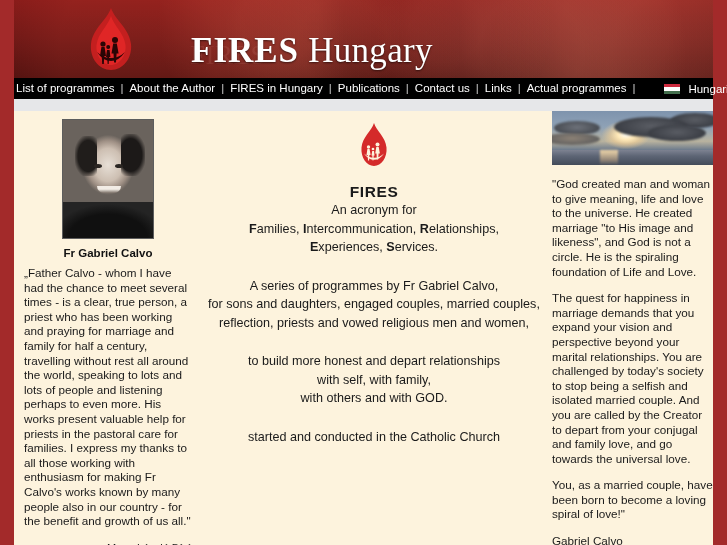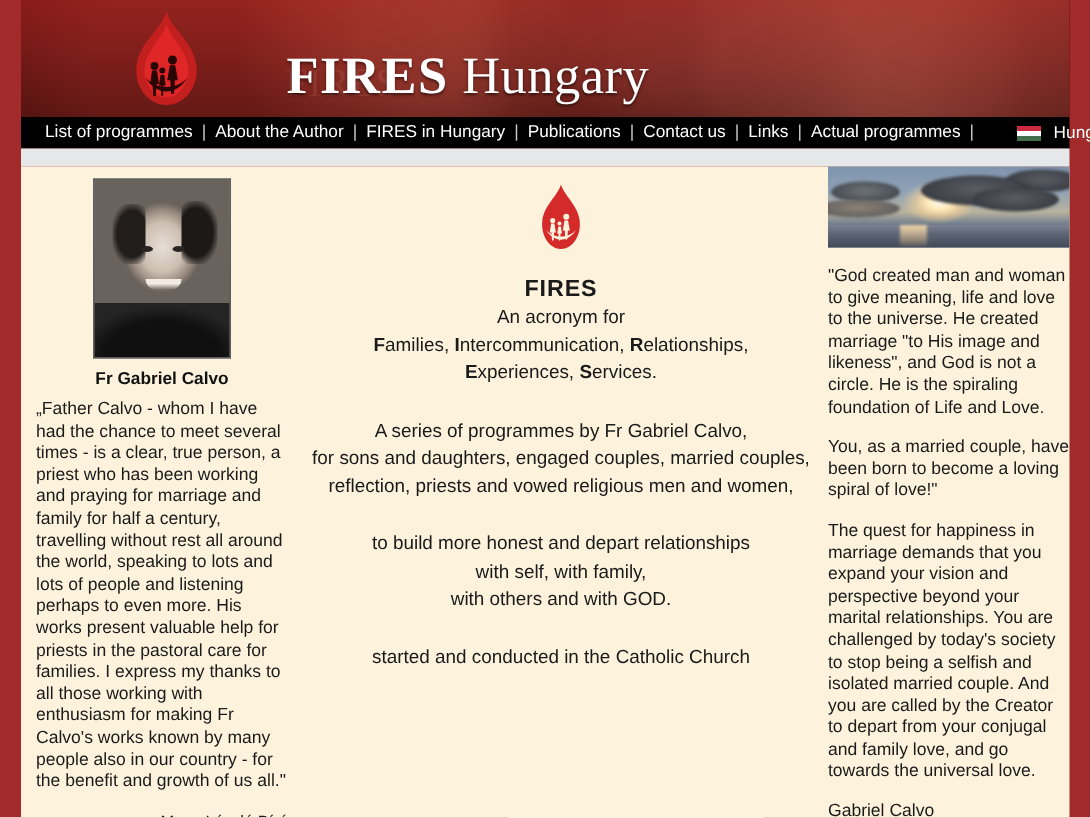--- a/index.html
+++ b/index.html
@@ -82,21 +82,21 @@
   
   .navbar {
     position: absolute;
     left: 14px;
     top: 78px;
     width: 699px;
     height: 21px;
     background: #000000;
     display: flex;
     align-items: center;
-    padding-left: 16px;
+    padding-left: 2px;
     box-sizing: border-box;
   }
   .nav-link {
     color: #ffffff;
     font-size: 11.5px;
     white-space: nowrap;
     text-decoration: none;
     cursor: pointer;
     line-height: 1;
   }
@@ -419,19 +419,19 @@
         <div class="cloud c5"></div>
         <div class="cloud c1"></div>
         <div class="cloud c2"></div>
         <div class="cloud c3"></div>
         <div class="cloud c4"></div>
         <div class="sea"></div>
         <div class="sea-glint"></div>
       </div>
 
       <div class="right-para">"God created man and woman to give meaning, life and love to the universe. He created marriage "to His image and likeness", and God is not a circle. He is the spiraling foundation of Life and Love.</div>
+      <div class="right-para">The quest for happiness in marriage demands that you expand your vision and perspective beyond your marital relationships. You are challenged by today's society to stop being a selfish and isolated married couple. And you are called by the Creator to depart from your conjugal and family love, and go towards the universal love.</div>
       <div class="right-para">You, as a married couple, have been born to become a loving spiral of love!"</div>
-      <div class="right-para">The quest for happiness in marriage demands that you expand your vision and perspective beyond your marital relationships. You are challenged by today's society to stop being a selfish and isolated married couple. And you are called by the Creator to depart from your conjugal and family love, and go towards the universal love.</div>
       <div class="right-para">Gabriel Calvo</div>
     </div>
 
   </div>
 </div>
 
 </body></html>

